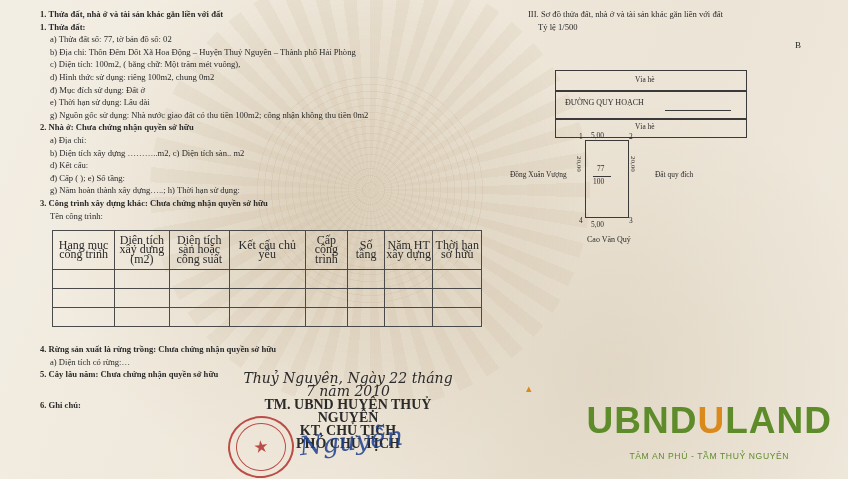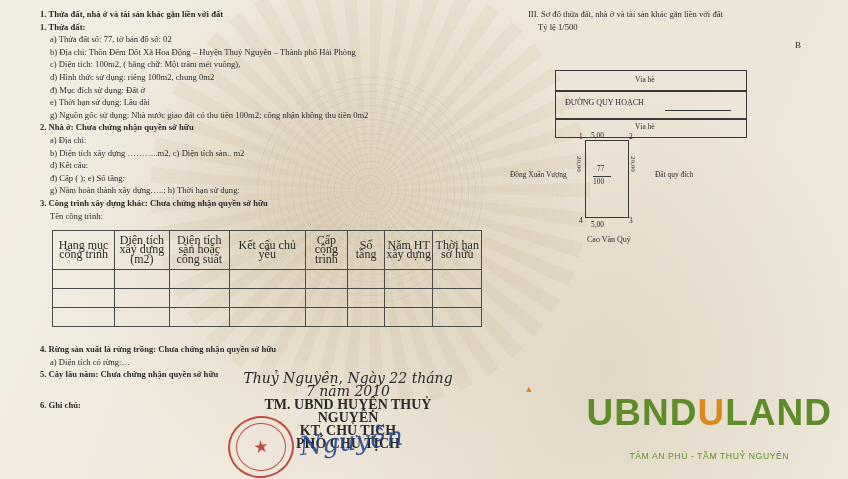--- a/index.html
+++ b/index.html
@@ -92,21 +92,21 @@
     position:absolute;right:16px;bottom:18px;text-align:center;
   }
   .logo .word{
     font-family:"Liberation Sans", sans-serif;font-weight:bold;
     font-size:37px;letter-spacing:1px;color:#5e8c2a;line-height:38px;
     white-space:nowrap;
   }
   .logo .word .u{color:#d98a1a;}
   .logo .tag{
     font-family:"Liberation Sans", sans-serif;font-size:8.6px;color:#5e8c2a;
-    letter-spacing:.6px;margin-top:19px;
+    letter-spacing:.6px;margin-top:11px;
   }
   .tick{position:absolute;left:526px;top:382px;color:#d98a1a;font-size:11px;}
   .arrowB{position:absolute;left:795px;top:40px;font-size:9px;}
 </style>
 </head>
 <body>
 
 <div class="paper"></div>
 <div class="watermark"></div>
 <div class="watermark2"></div>

